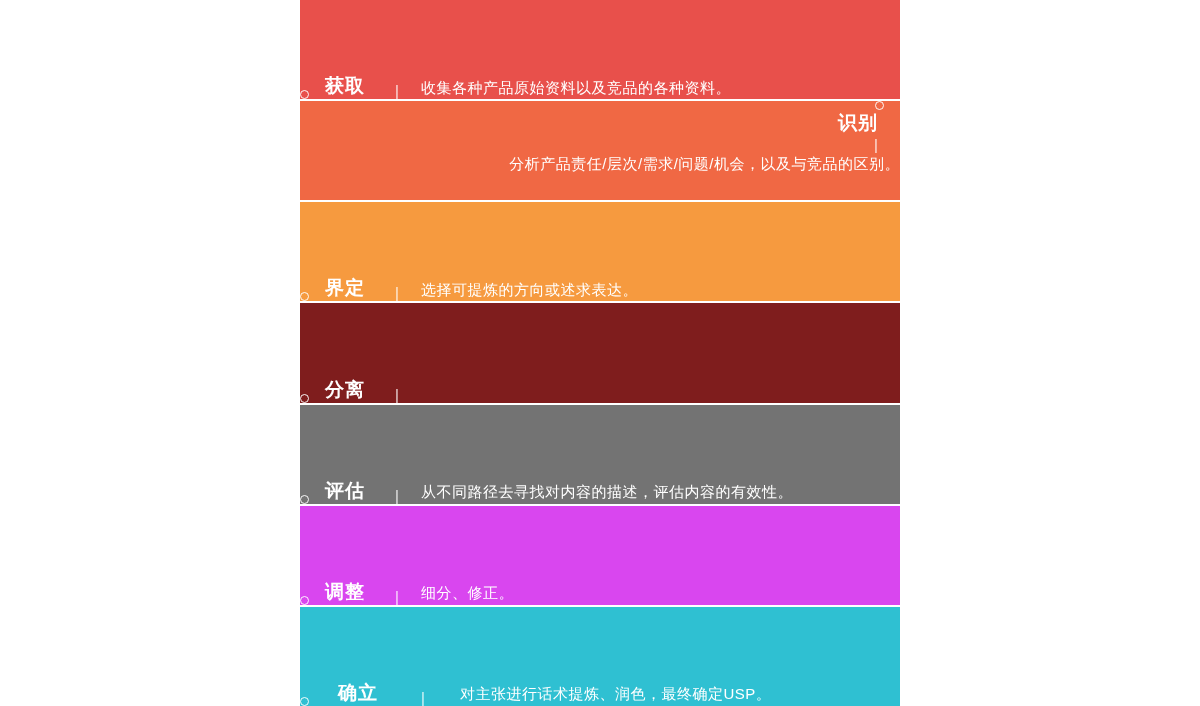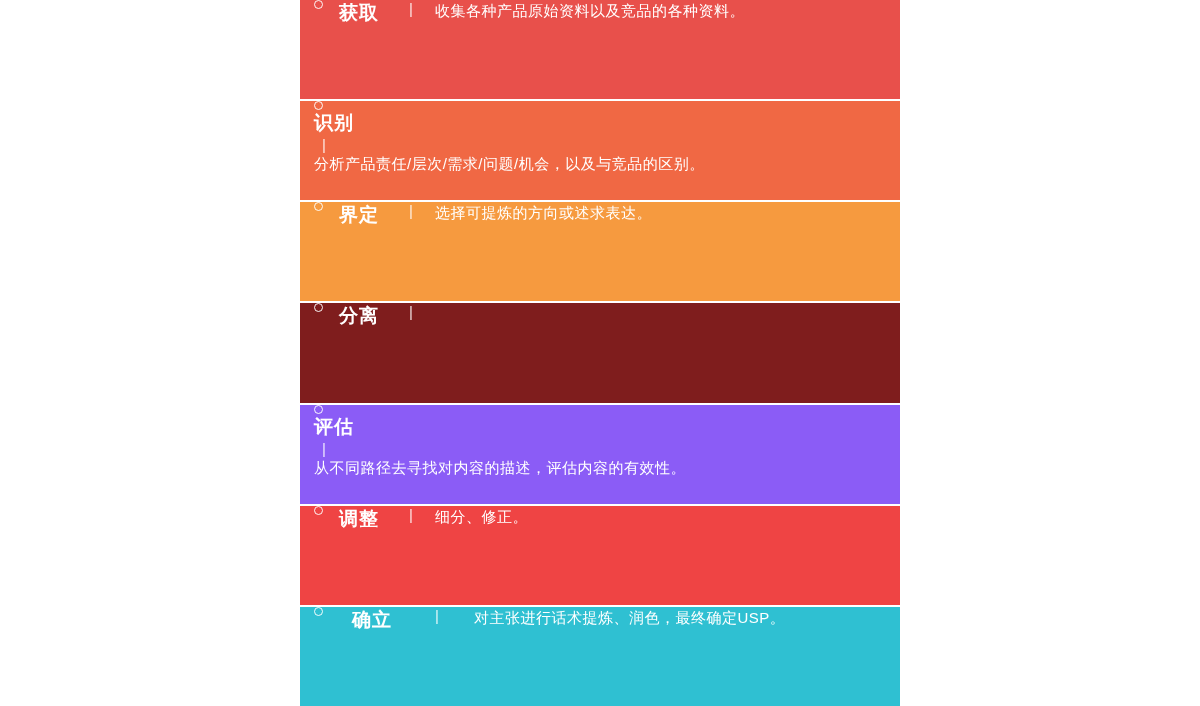--- a/index.html
+++ b/index.html
@@ -24,24 +24,23 @@
     left: 300px;
     top: 0;
     width: 600px;
     height: 706px;
     display: flex;
     flex-direction: column;
   }
   .step {
     flex: 1 1 0;
     display: flex;
-    align-items: flex-start;
+    align-items: flex-end;
     box-sizing: border-box;
     border-bottom: 2px solid #ffffff;
-    padding-left: 14px;
   }
   .step:last-child {
     border-bottom: none;
     gap: 13px;
   }
   .bullet {
     width: 9px;
     height: 9px;
     border: 1.5px solid rgba(255,255,255,0.95);
     border-radius: 50%;
@@ -97,27 +96,27 @@
         <span class="bullet"></span>
         <span class="title">界定</span>
         <span class="divider">|</span>
         <span class="desc">选择可提炼的方向或述求表达。</span>
       </div>
       <div class="step" style="background: #7f1d1d;">
         <span class="bullet"></span>
         <span class="title">分离</span>
         <span class="divider">|</span>
       </div>
-      <div class="step" style="background: #8b5cf6; flex-direction: column;">
+      <div class="step" style="background: #737373;">
         <span class="bullet"></span>
         <span class="title">评估</span>
         <span class="divider">|</span>
         <span class="desc">从不同路径去寻找对内容的描述，评估内容的有效性。</span>
       </div>
-      <div class="step" style="background: #ef4444;">
+      <div class="step" style="background: #d946ef;">
         <span class="bullet"></span>
         <span class="title">调整</span>
         <span class="divider">|</span>
         <span class="desc">细分、修正。</span>
       </div>
       <div class="step" style="background: rgb(47, 192, 210);">
         <span class="bullet"></span>
         <span class="title">确立</span>
         <span class="divider">|</span>
         <span class="desc">对主张进行话术提炼、润色，最终确定USP。</span>

